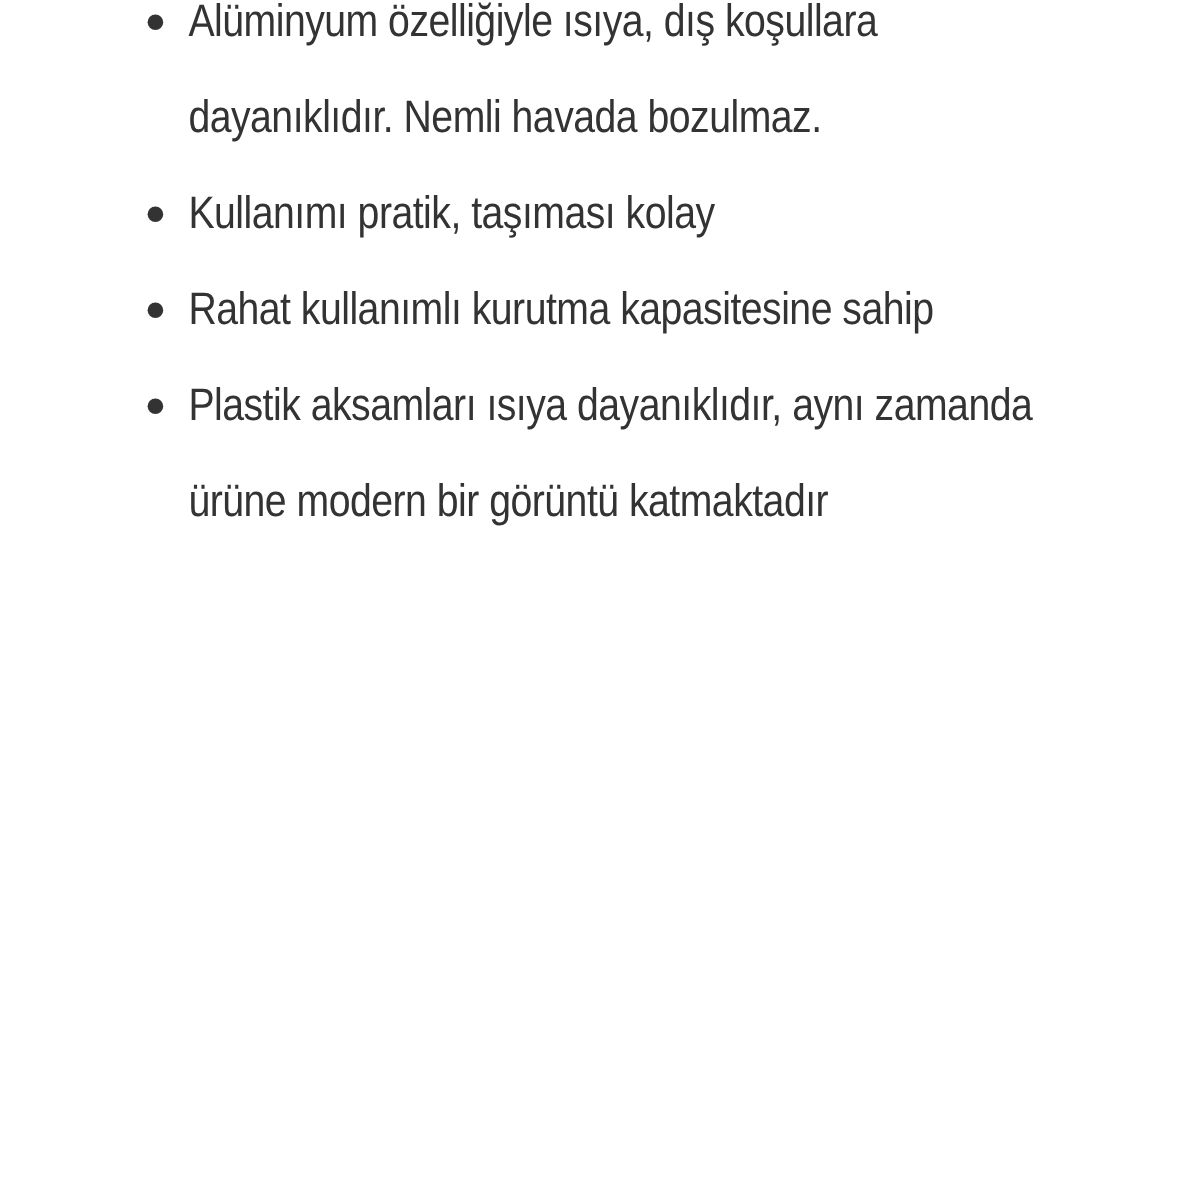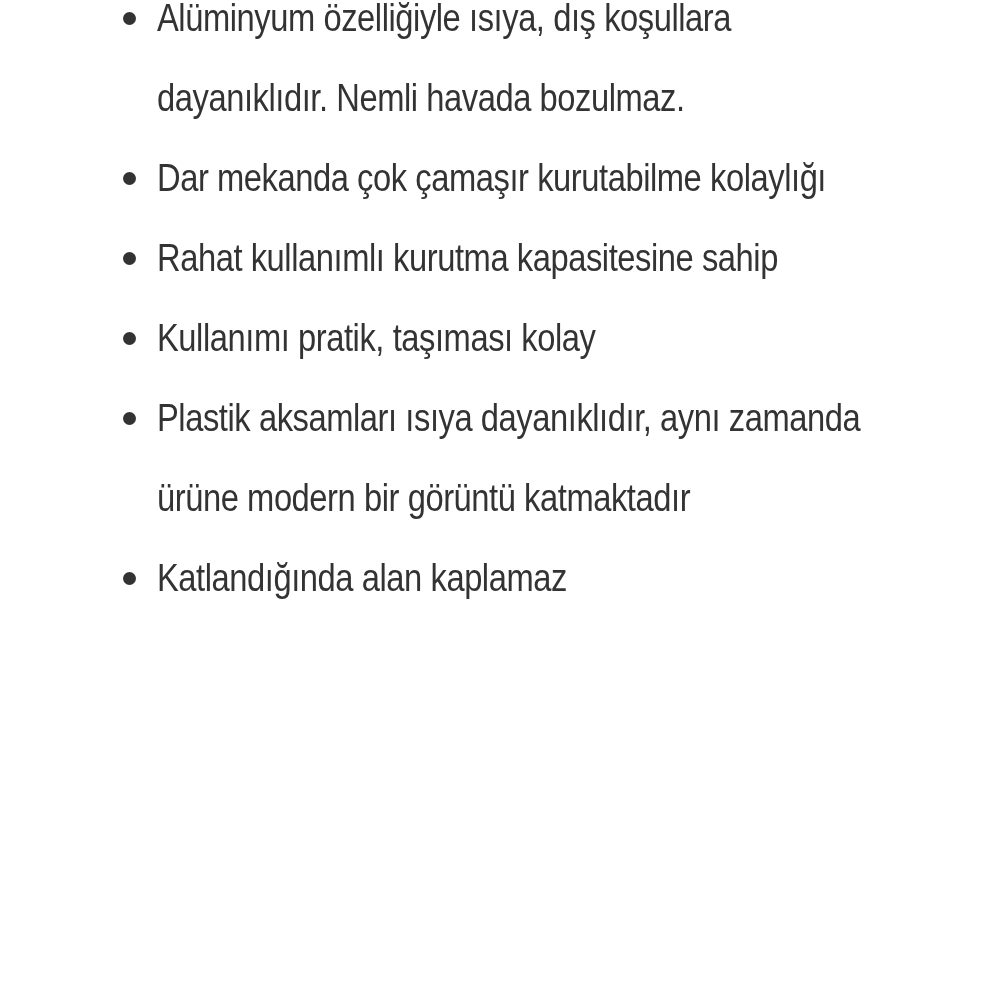--- a/index.html
+++ b/index.html
@@ -57,32 +57,24 @@
 <body>
 
 <div class="content">
   <ul class="features">
     <li>
       <span class="bullet"></span>
       <span class="condensed"><span class="text">Alüminyum özelliğiyle ısıya, dış koşullara dayanıklıdır. Nemli havada bozulmaz.</span></span>
     </li>
     <li>
       <span class="bullet"></span>
-      <span class="condensed"><span class="text">Dar mekanda çok çamaşır kurutabilme kolaylığı</span></span>
+      <span class="condensed"><span class="text">Kullanımı pratik, taşıması kolay</span></span>
     </li>
     <li>
       <span class="bullet"></span>
       <span class="condensed"><span class="text">Rahat kullanımlı kurutma kapasitesine sahip</span></span>
     </li>
     <li>
       <span class="bullet"></span>
-      <span class="condensed"><span class="text">Kullanımı pratik, taşıması kolay</span></span>
-    </li>
-    <li>
-      <span class="bullet"></span>
       <span class="condensed"><span class="text">Plastik aksamları ısıya dayanıklıdır, aynı zamanda ürüne modern bir görüntü katmaktadır</span></span>
-    </li>
-    <li>
-      <span class="bullet"></span>
-      <span class="condensed"><span class="text">Katlandığında alan kaplamaz</span></span>
     </li>
   </ul>
 </div>
 
 </body></html>

